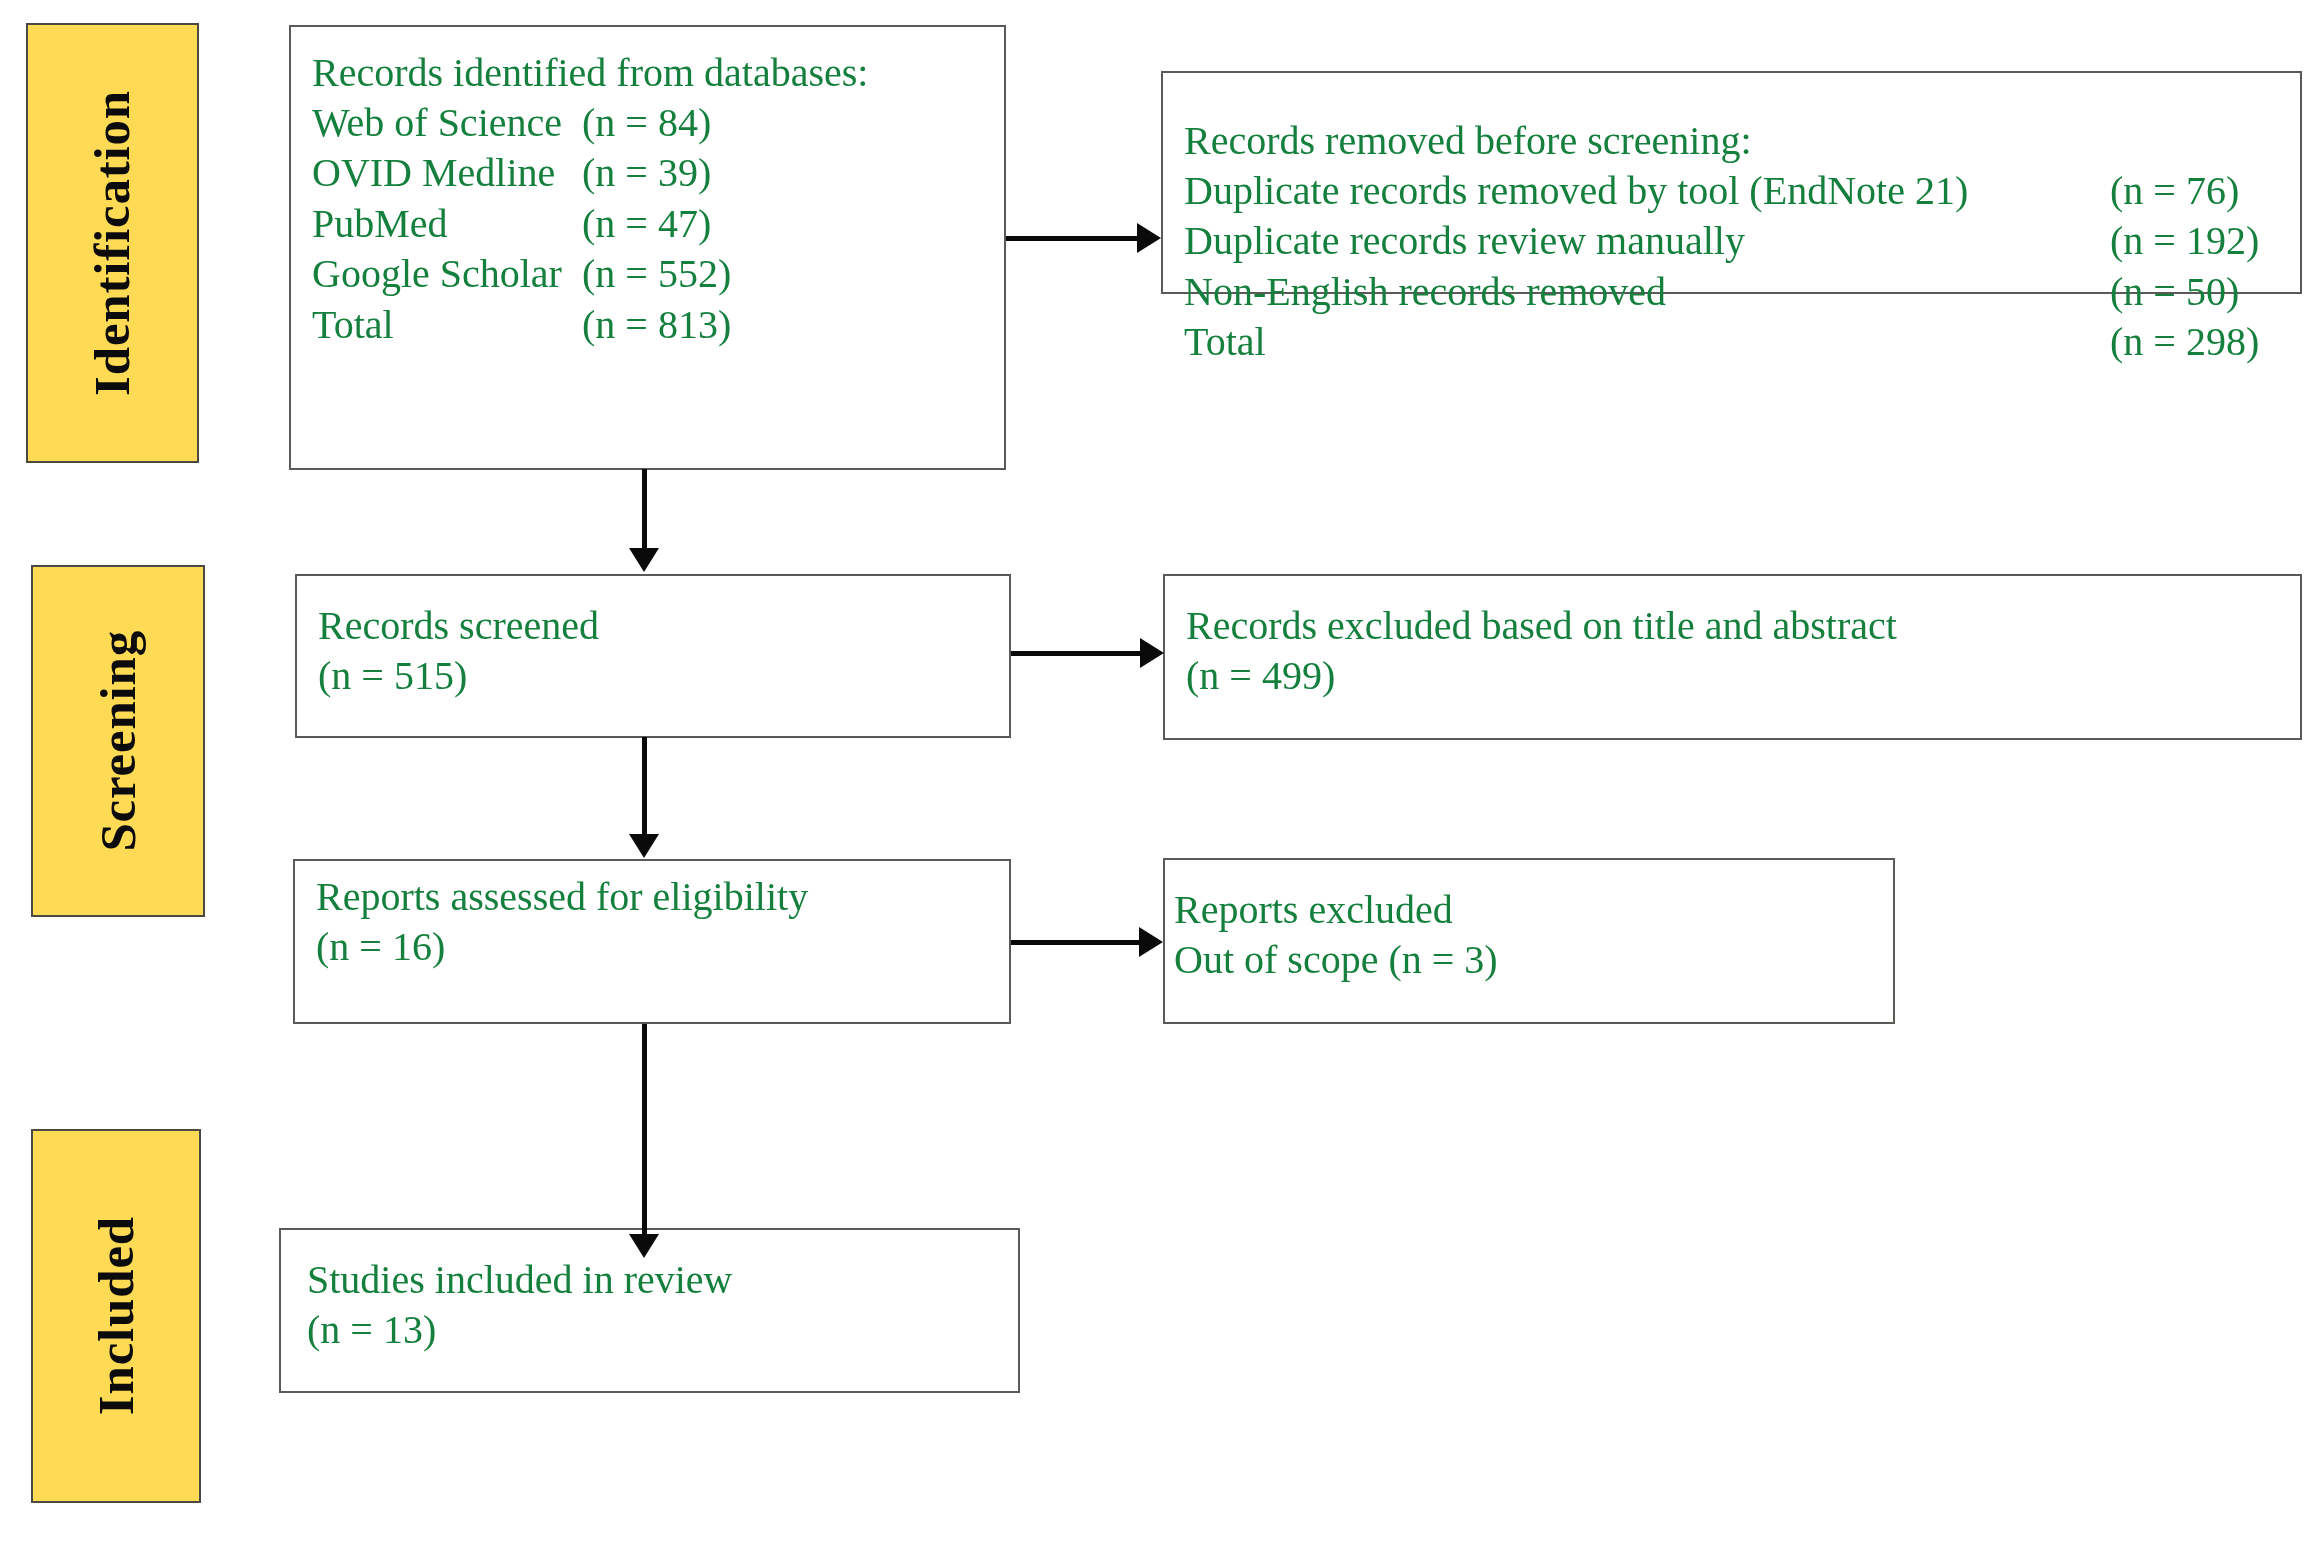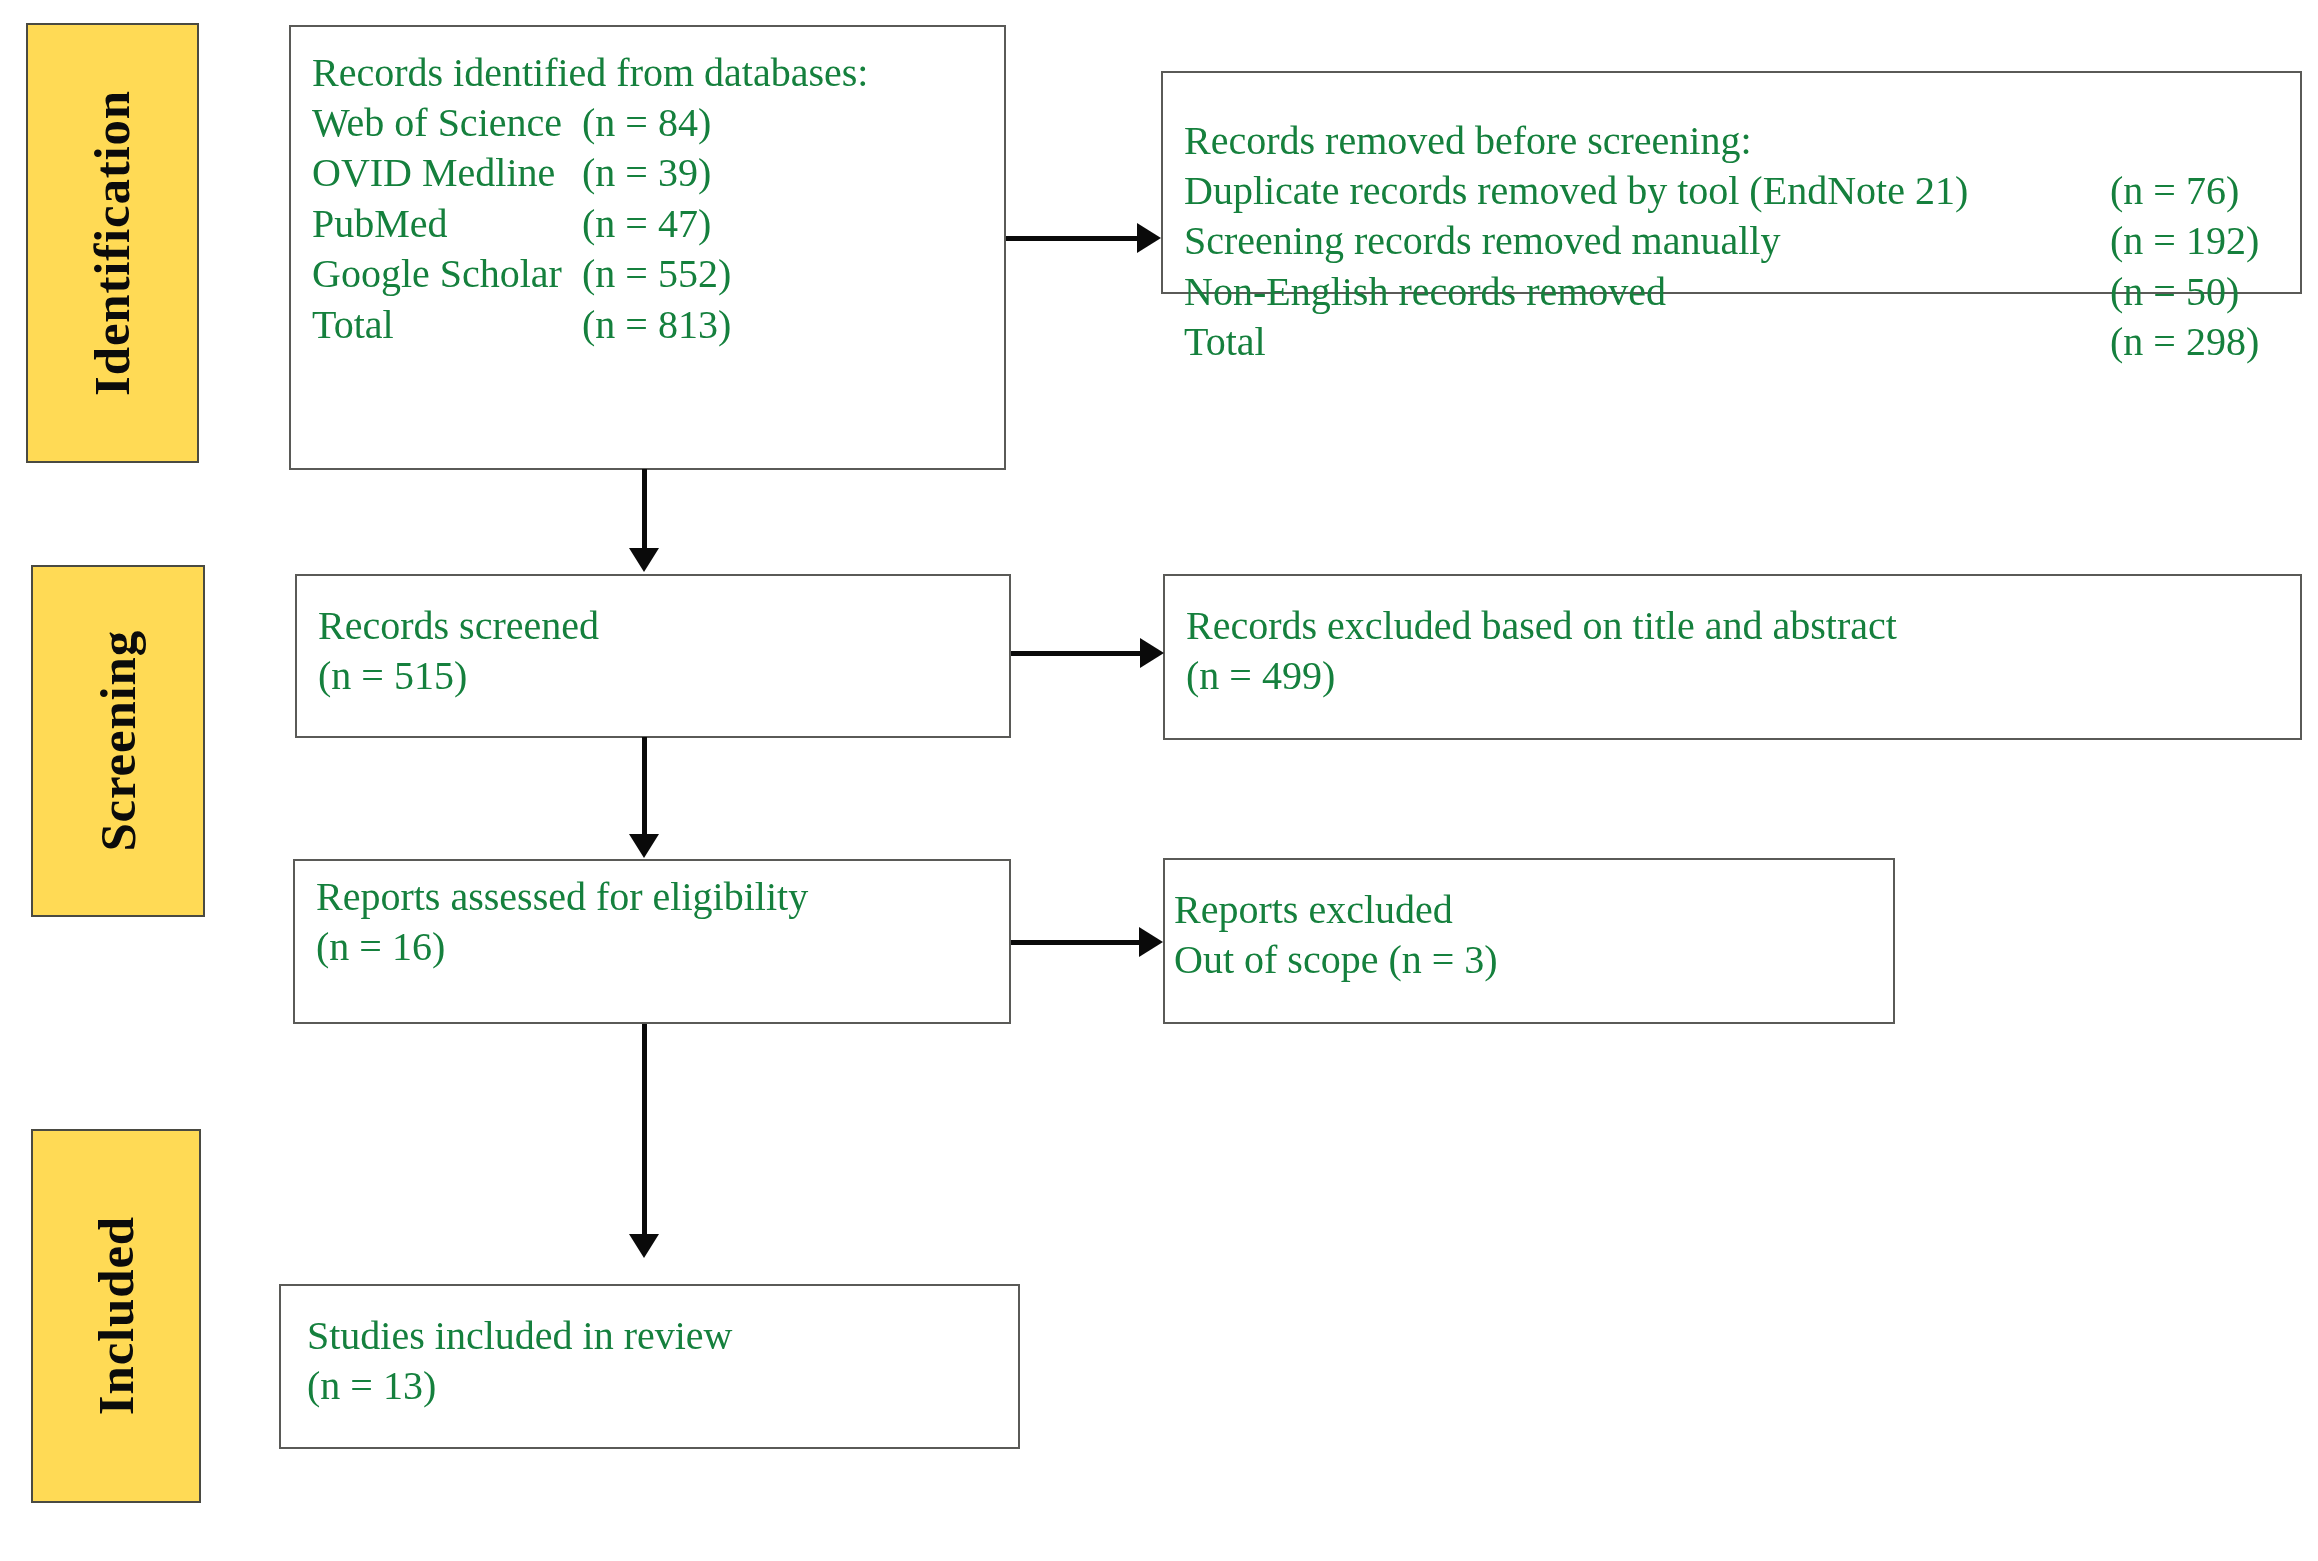--- a/index.html
+++ b/index.html
@@ -137,21 +137,21 @@
 
   <div class="box" style="left:1161px; top:24.6px; width:1141px; height:223px; padding-top:43px;margin-top:46px;">
     <div class="line">
       <span class="lbl">Records removed before screening:</span>
     </div>
     <div class="line">
       <span class="lbl wide-label">Duplicate records removed by tool (EndNote 21)</span>
       <span class="val wide-n">(n = 76)</span>
     </div>
     <div class="line">
-      <span class="lbl wide-label">Screening records removed manually</span>
+      <span class="lbl wide-label">Duplicate records review manually</span>
       <span class="val wide-n">(n = 192)</span>
     </div>
     <div class="line">
       <span class="lbl wide-label">Non-English records removed</span>
       <span class="val wide-n">(n = 50)</span>
     </div>
     <div class="line">
       <span class="lbl wide-label">Total</span>
       <span class="val wide-n">(n = 298)</span>
     </div>
@@ -186,21 +186,21 @@
 
   <div class="box" style="left:1163px; top:858px; width:732px; height:166px; padding-top:24.6px;padding-left:9px;">
     <div class="line">
       <span class="lbl">Reports excluded</span>
     </div>
     <div class="line">
       <span class="lbl">Out of scope (n = 3)</span>
     </div>
   </div>
 
-  <div class="box" style="left:279px; top:1284px; width:741px; height:165px; padding-top:24.6px;padding-left:26px;">
+  <div class="box" style="left:279px; top:1228px; width:741px; height:165px; padding-top:24.6px;padding-left:26px;">
     <div class="line">
       <span class="lbl">Studies included in review</span>
     </div>
     <div class="line">
       <span class="lbl">(n = 13)</span>
     </div>
   </div>
 
   <div class="h-line" style="left:1006px; top:236px; width:133px;"></div>
   <div class="arrow-right" style="left:1137px; top:223px;"></div>

